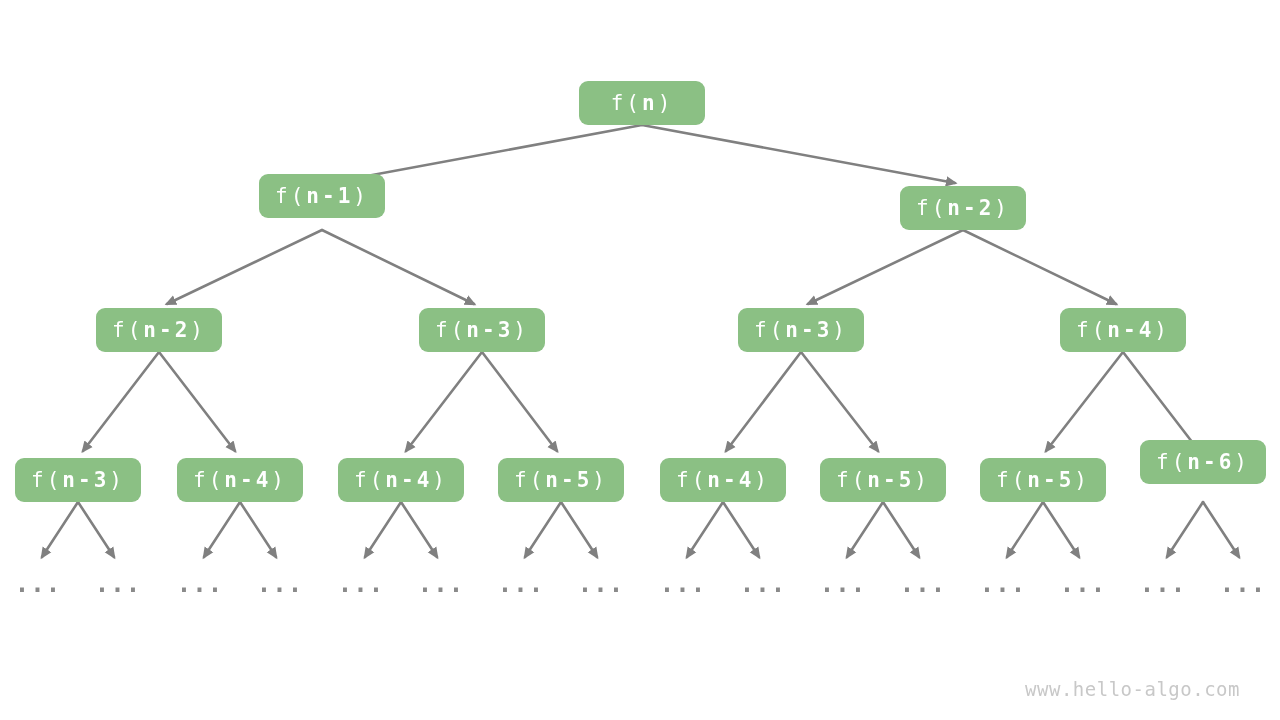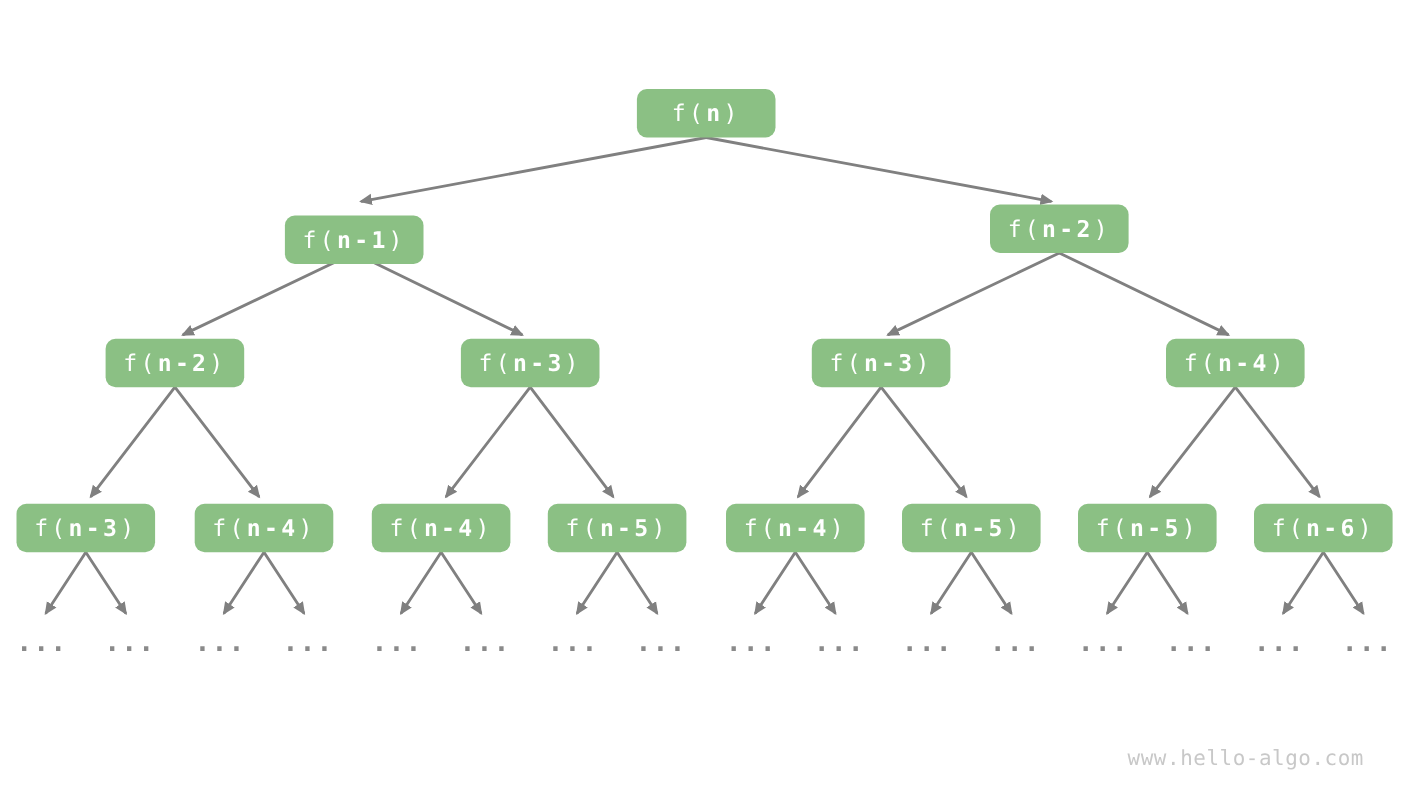--- a/index.html
+++ b/index.html
@@ -95,36 +95,36 @@
       <line x1="883" y1="502" x2="919" y2="557" marker-end="url(#ah)"></line>
       <line x1="1043" y1="502" x2="1007" y2="557" marker-end="url(#ah)"></line>
       <line x1="1043" y1="502" x2="1079" y2="557" marker-end="url(#ah)"></line>
       <line x1="1203" y1="502" x2="1167" y2="557" marker-end="url(#ah)"></line>
       <line x1="1203" y1="502" x2="1239" y2="557" marker-end="url(#ah)"></line>
     </g>
   </svg>
 
   <div class="node" style="left:579px;top:81px"><span>f(</span><b>n</b><span>)</span></div>
 
-  <div class="node" style="left:259px;top:196px"><span>f(</span><b>n-1</b><span>)</span></div>
+  <div class="node" style="left:259px;top:174px"><span>f(</span><b>n-1</b><span>)</span></div>
   <div class="node" style="left:900px;top:186px"><span>f(</span><b>n-2</b><span>)</span></div>
 
   <div class="node" style="left:96px;top:308px"><span>f(</span><b>n-2</b><span>)</span></div>
   <div class="node" style="left:419px;top:308px"><span>f(</span><b>n-3</b><span>)</span></div>
   <div class="node" style="left:738px;top:308px"><span>f(</span><b>n-3</b><span>)</span></div>
   <div class="node" style="left:1060px;top:308px"><span>f(</span><b>n-4</b><span>)</span></div>
 
   <div class="node" style="left:15px;top:458px"><span>f(</span><b>n-3</b><span>)</span></div>
   <div class="node" style="left:177px;top:458px"><span>f(</span><b>n-4</b><span>)</span></div>
   <div class="node" style="left:338px;top:458px"><span>f(</span><b>n-4</b><span>)</span></div>
   <div class="node" style="left:498px;top:458px"><span>f(</span><b>n-5</b><span>)</span></div>
   <div class="node" style="left:660px;top:458px"><span>f(</span><b>n-4</b><span>)</span></div>
   <div class="node" style="left:820px;top:458px"><span>f(</span><b>n-5</b><span>)</span></div>
   <div class="node" style="left:980px;top:458px"><span>f(</span><b>n-5</b><span>)</span></div>
-  <div class="node" style="left:1140px;top:458px"><span>f(</span><b>n-6</b><span>)</span></div>
+  <div class="node" style="left:1140px;top:440px"><span>f(</span><b>n-6</b><span>)</span></div>
 
   <span class="ellipsis" style="left:38px">...</span>
   <span class="ellipsis" style="left:118px">...</span>
   <span class="ellipsis" style="left:200px">...</span>
   <span class="ellipsis" style="left:280px">...</span>
   <span class="ellipsis" style="left:361px">...</span>
   <span class="ellipsis" style="left:441px">...</span>
   <span class="ellipsis" style="left:521px">...</span>
   <span class="ellipsis" style="left:601px">...</span>
   <span class="ellipsis" style="left:683px">...</span>

